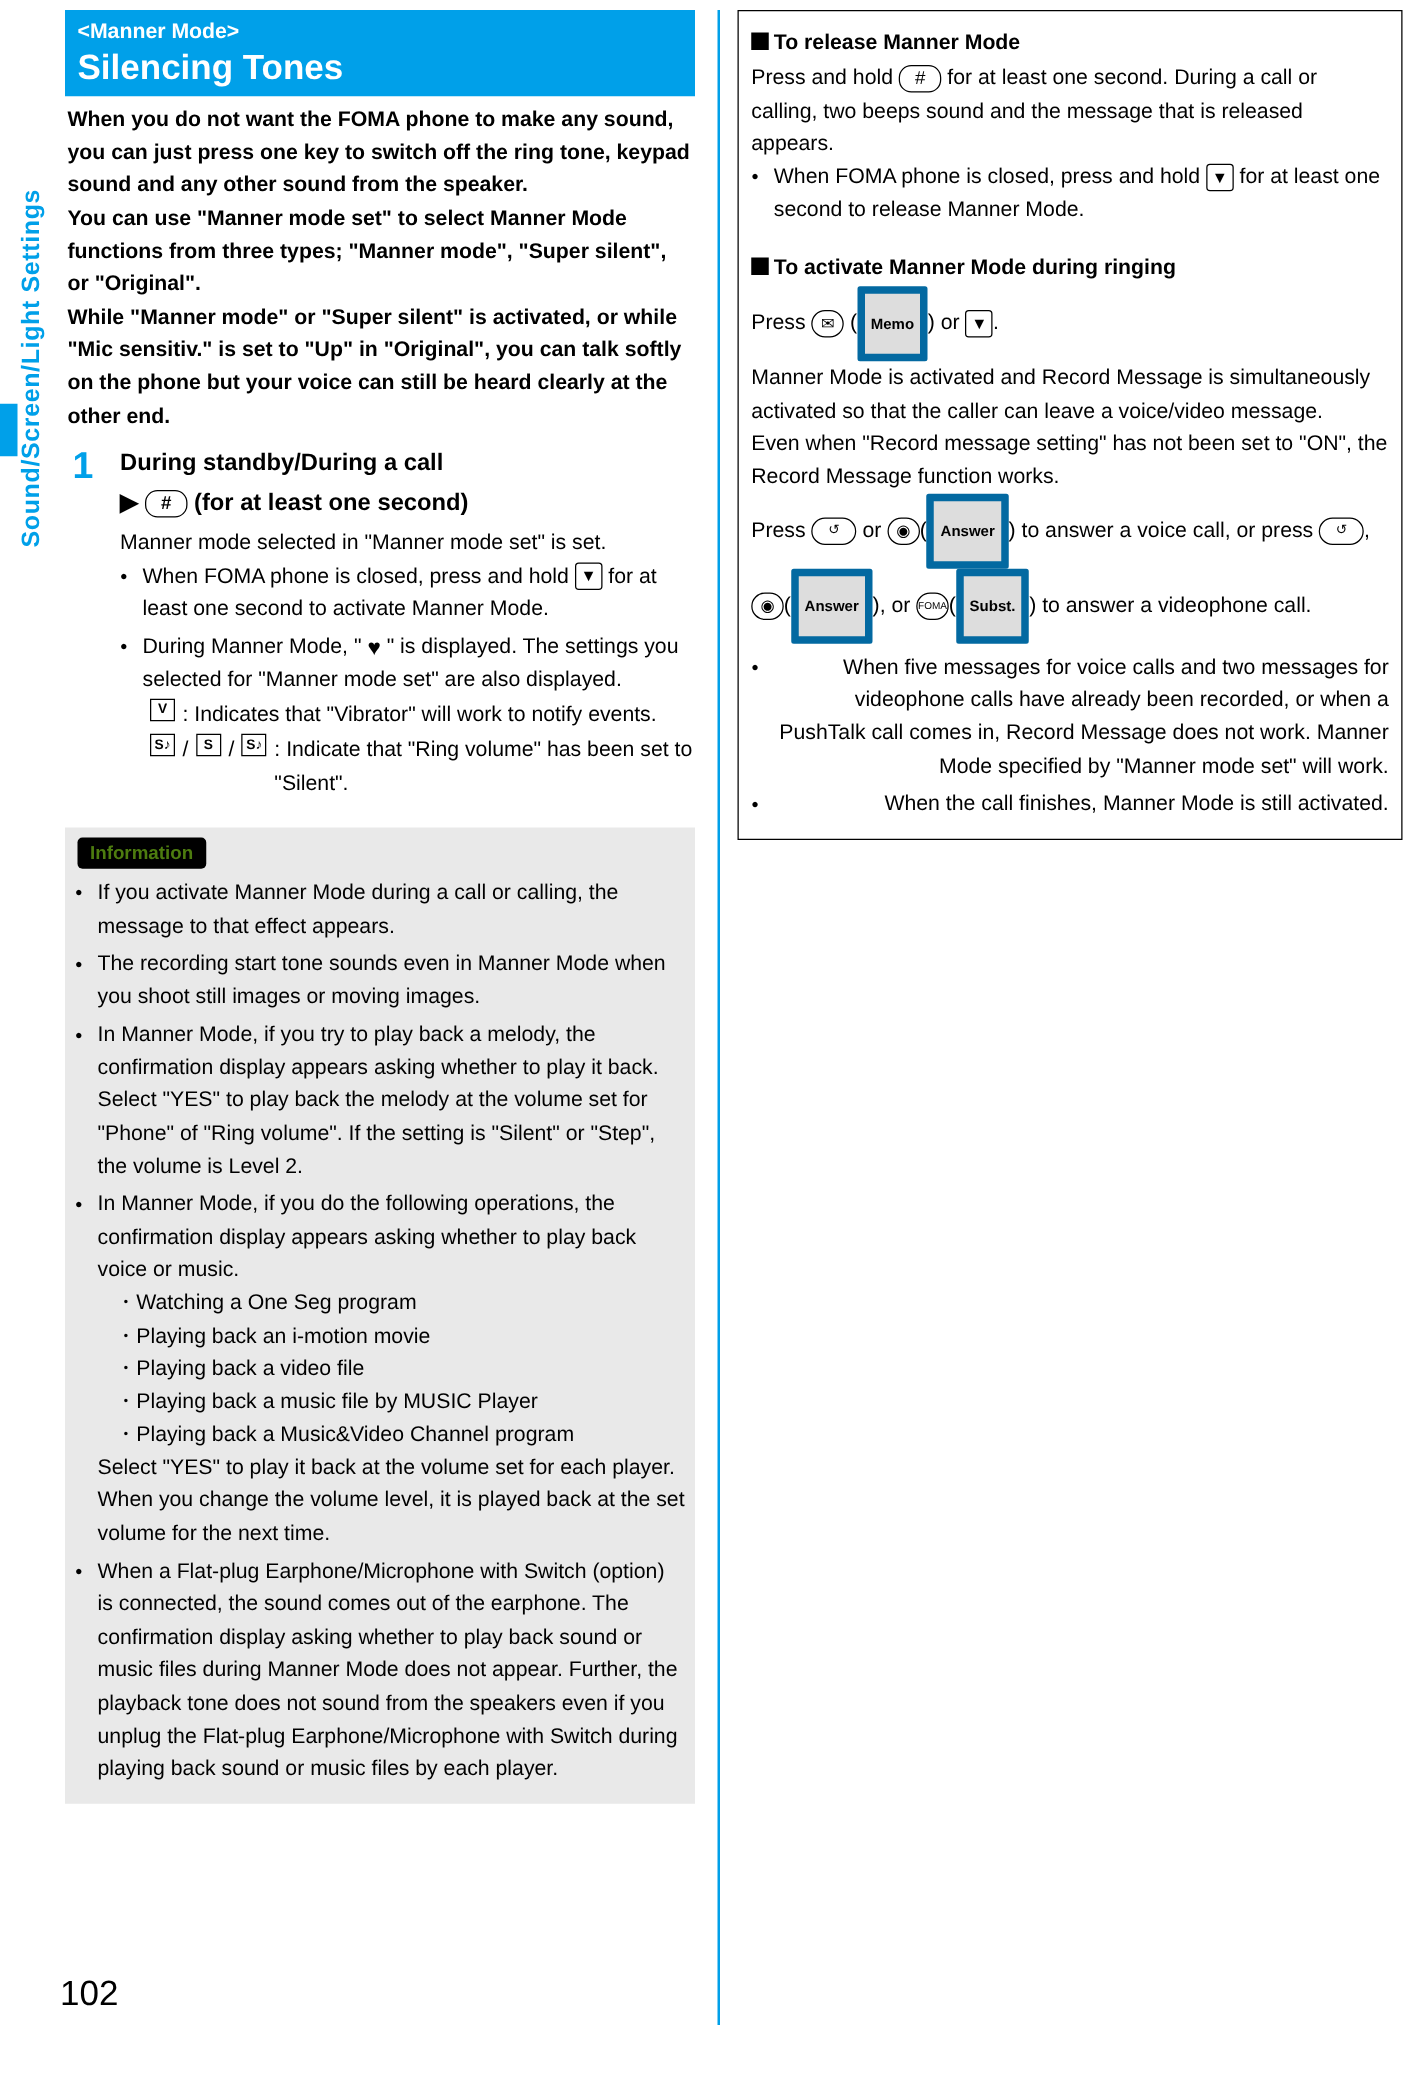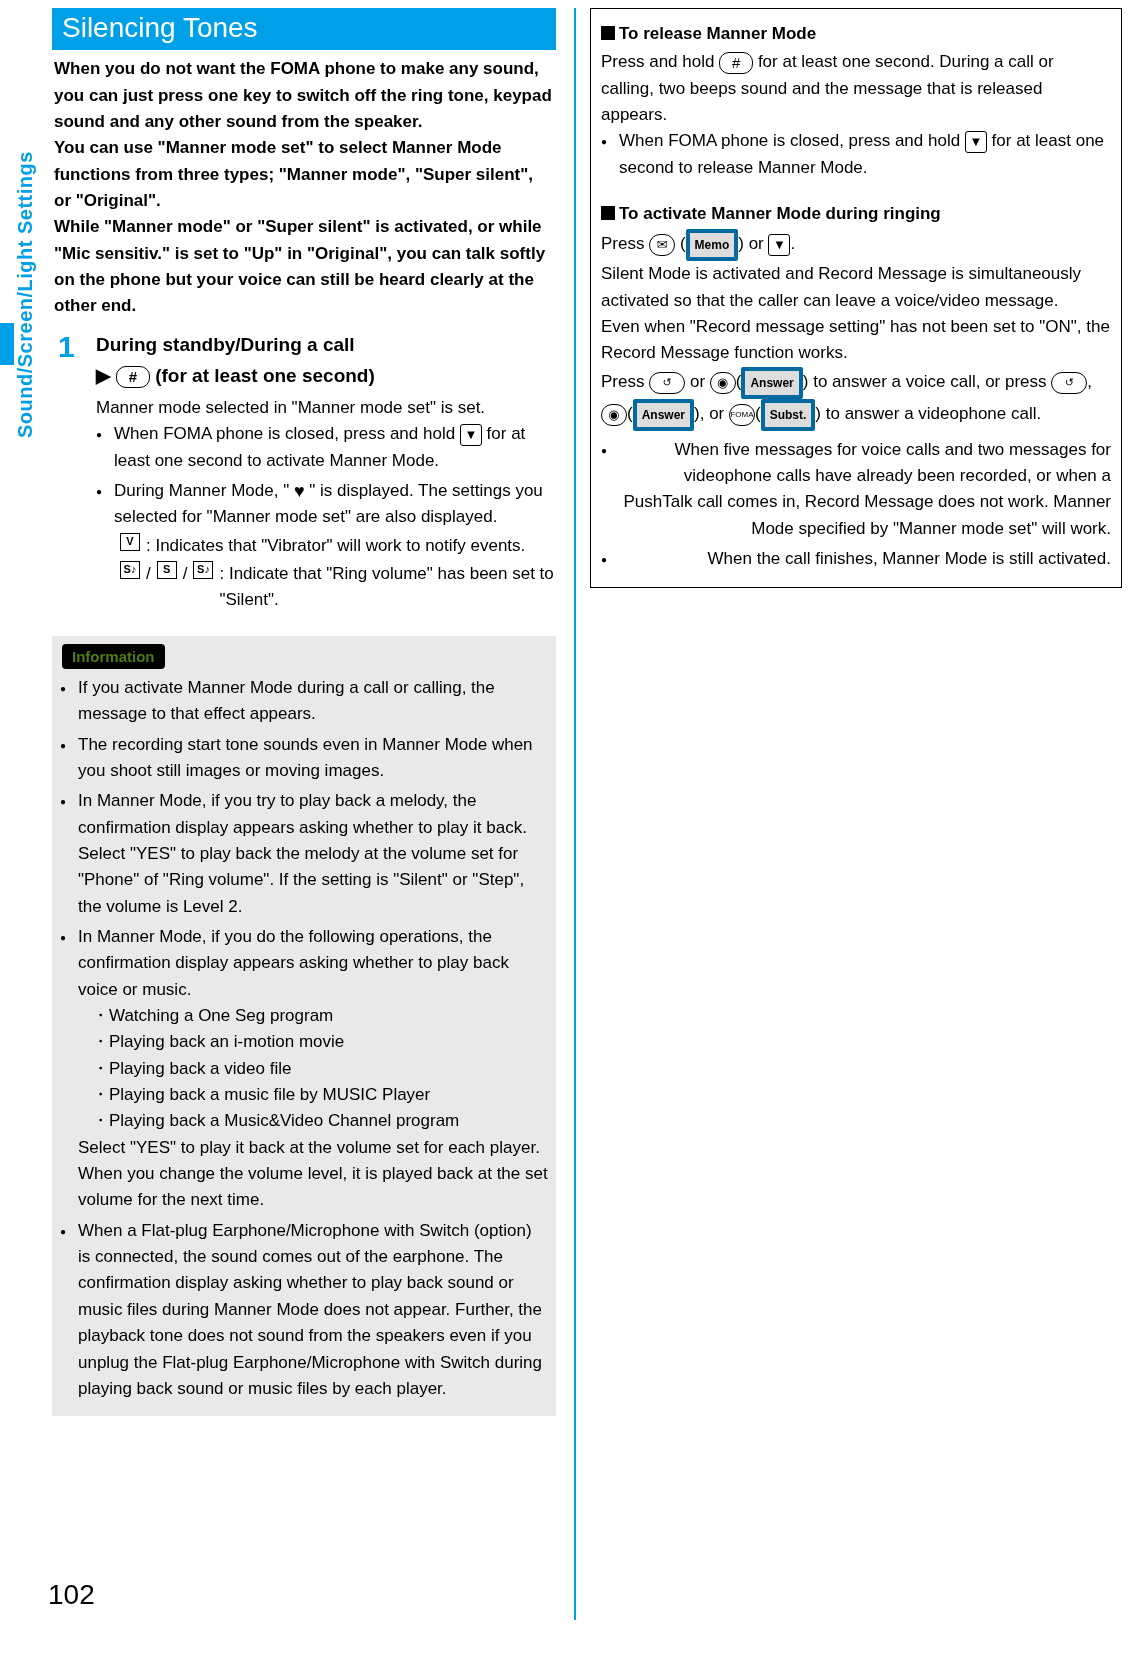--- a/index.html
+++ b/index.html
@@ -64,21 +64,21 @@
   .section-header {
     background: #00A0E9;
     color: #fff;
     padding: 4px 10px 6px 10px;
   }
   .section-tag {
     font-weight: bold;
     font-size: 17px;
   }
   .section-title {
-    font-weight: normal;
+    font-weight: bold;
     font-size: 28px;
     line-height: 1.15;
   }
   .intro {
     font-weight: bold;
     padding: 6px 2px 10px 2px;
   }
   .step-row {
     display: flex;
     gap: 10px;
@@ -144,23 +144,23 @@
     width: 36px;
     height: 22px;
     border-radius: 11px;
     font-size: 11px;
     vertical-align: middle;
     background: #fff;
   }
   .chip {
     display: inline-block;
     background: #ddd;
-    border: 4px solid #0369a1;
+    border: 6px solid #0369a1;
     border-radius: 2px;
-    padding: 4px 5px;
+    padding: 16px 5px;
     font-size: 12px;
     line-height: 16px;
     vertical-align: middle;
     color: #000;
     font-weight: bold;
     font-family: Arial, sans-serif;
   }
   .mini-icon {
     display: inline-flex;
     align-items: center;
@@ -247,20 +247,21 @@
 <div class="page">
   <div class="side-strip">
     <div class="side-tab"></div>
     <div class="side-label">Sound/Screen/Light Settings</div>
   </div>
 
   <div class="columns">
 
     <div class="col-left">
       <div class="section-header">
+        <div class="section-tag">&lt;Manner Mode&gt;</div>
         <div class="section-title">Silencing Tones</div>
       </div>
 
       <div class="intro" style="white-space: pre-line;">When you do not want the FOMA phone to make any sound, you can just press one key to switch off the ring tone, keypad sound and any other sound from the speaker.
 You can use "Manner mode set" to select Manner Mode functions from three types; "Manner mode", "Super silent", or "Original".
 While "Manner mode" or "Super silent" is activated, or while "Mic sensitiv." is set to "Up" in "Original", you can talk softly on the phone but your voice can still be heard clearly at the other end.</div>
 
       <div class="step-row">
         <div class="step-num">1</div>
         <div class="step-body">
@@ -341,21 +342,21 @@
         <div class="sub-head" style="margin-top:20px;">
           <span class="sq-mark"></span><span>To activate Manner Mode during ringing</span>
         </div>
         <div>
           <span>Press </span>
           <span class="key-round">✉</span>
           (<span class="chip">Memo</span>)
           <span> or </span>
           <span class="key-sq">▼</span><span>.</span>
         </div>
-        <div>Silent Mode is activated and Record Message is simultaneously activated so that the caller can leave a voice/video message.</div>
+        <div>Manner Mode is activated and Record Message is simultaneously activated so that the caller can leave a voice/video message.</div>
         <div>Even when "Record message setting" has not been set to "ON", the Record Message function works.</div>
         <div>
           <span>Press </span>
           <span class="key-wide">↺</span>
           <span> or </span>
           <span class="key-round">◉</span>(<span class="chip">Answer</span>)
           <span> to answer a voice call, or press </span>
           <span class="key-wide">↺</span><span>, </span>
           <span class="key-round">◉</span>(<span class="chip">Answer</span>)<span>, or </span>
           <span class="key-round" style="font-size:8px;">FOMA</span>(<span class="chip">Subst.</span>)

